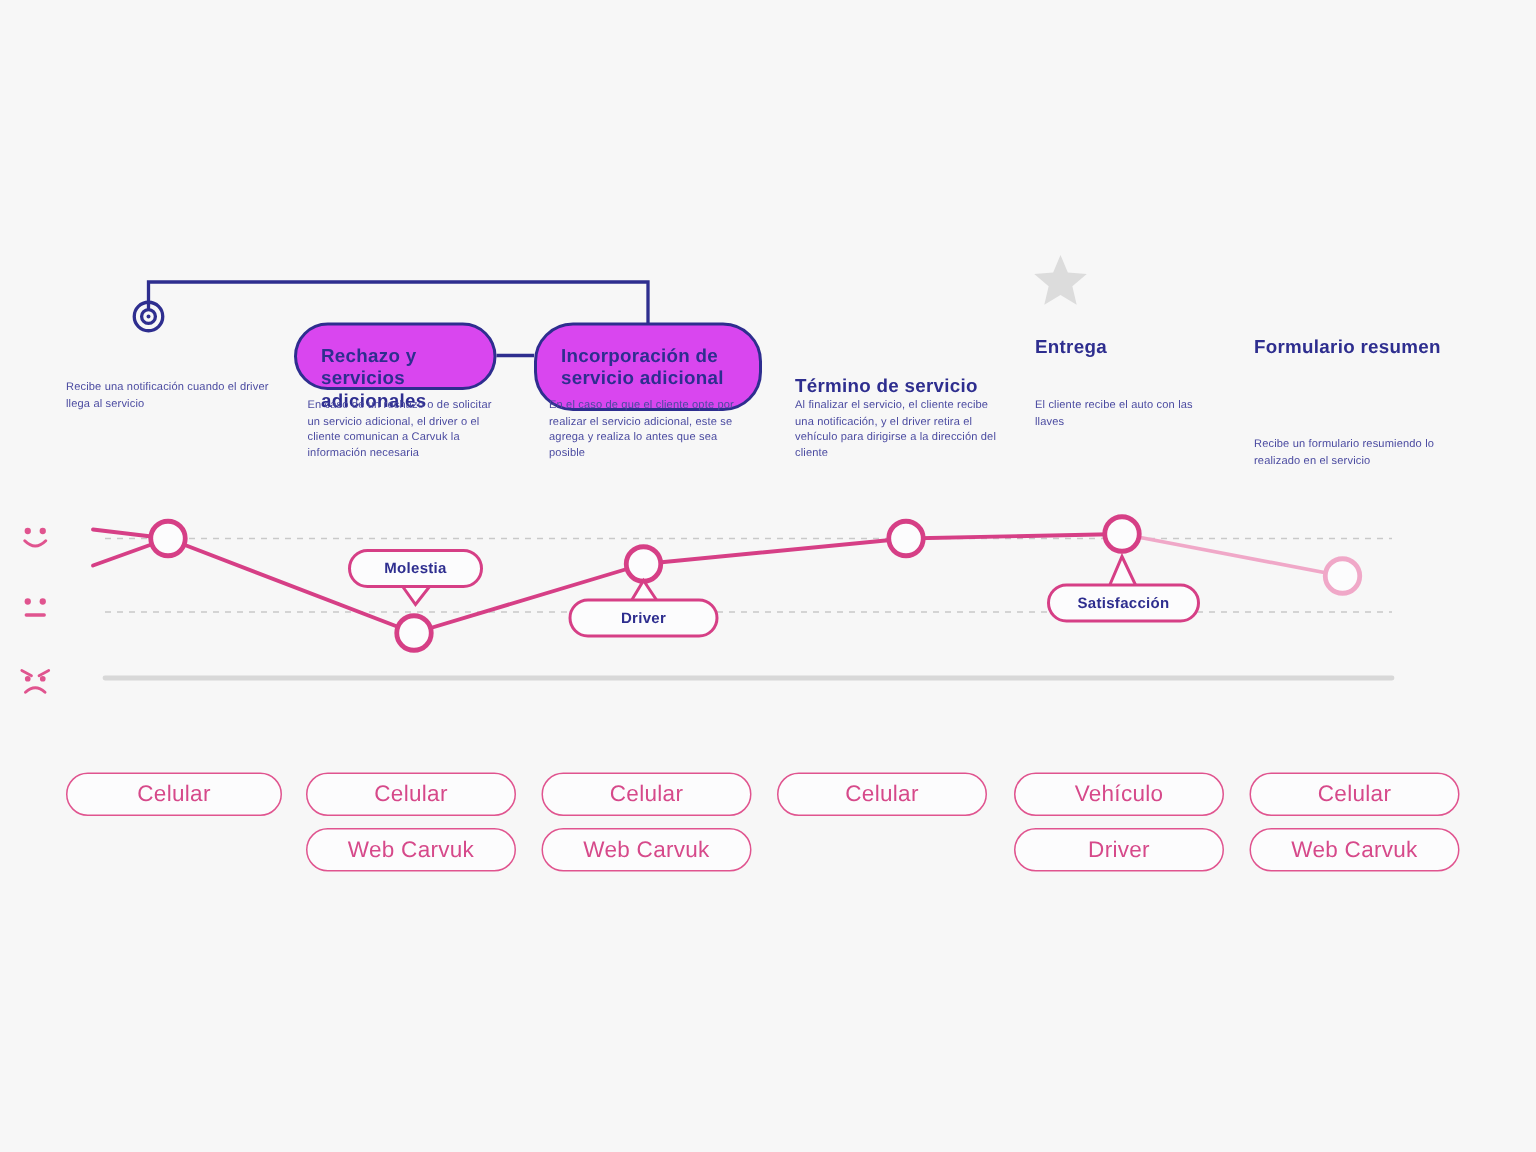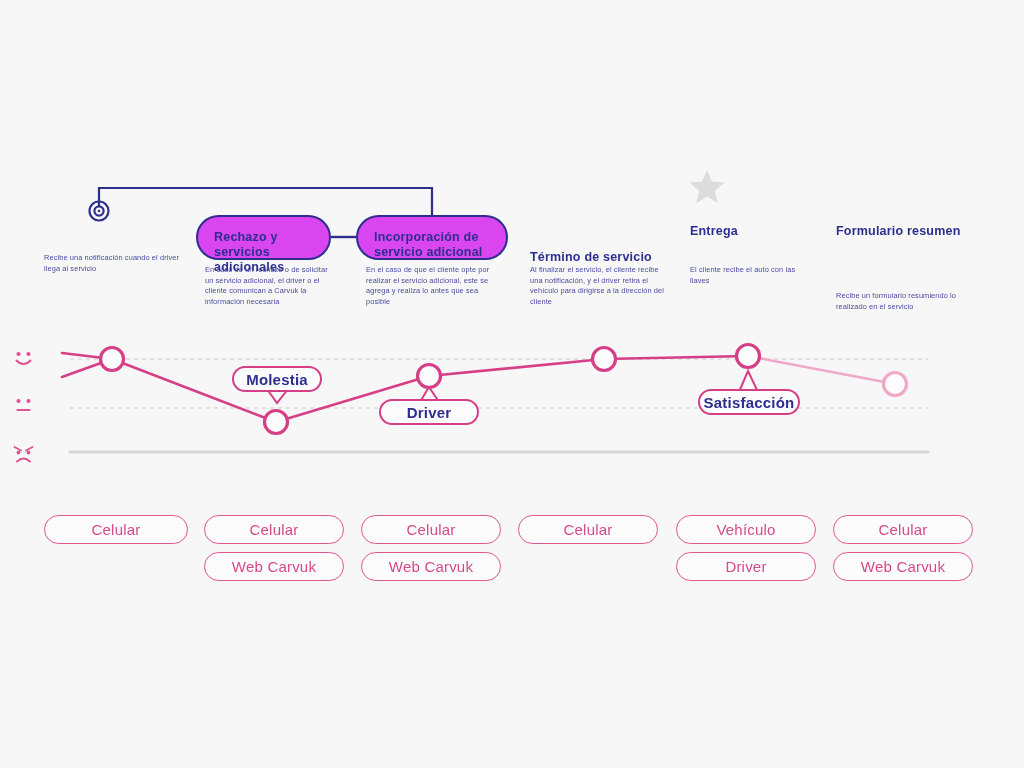--- a/index.html
+++ b/index.html
@@ -57,21 +57,21 @@
   }
 
   
   .callout {
     position: absolute;
     box-sizing: border-box;
     border: 2px solid #d63f86;
     border-radius: 14px;
     background: #fcfcfd;
     color: #2e2e8f;
-    font-size: 15px;
+    font-size: 10px;
     font-weight: 700;
     letter-spacing: .2px;
     display: flex;
     align-items: center;
     justify-content: center;
     height: 26px;
     z-index: 5;
   }
 
   
@@ -166,21 +166,21 @@
       <circle cx="28.5" cy="452.5" r="1.9" fill="#e0548f"></circle>
       <path d="M 17 461.5 Q 23.5 455.5 30 461.5" fill="none" stroke="#e0548f" stroke-width="2" stroke-linecap="round"></path>
     </g>
   </svg>
 
 
   <div class="stage-title boxed" style="left:196px; top:215px; width:135px; height:45px;">
     <span>Rechazo y servicios adicionales</span>
   </div>
 
-  <div class="stage-title boxed" style="left:356px; top:215px; width:152px; height:45px;">
+  <div class="stage-title boxed" style="left:356px; top:215px; width:152px; height:59px;">
     <span>Incorporación de servicio adicional</span>
   </div>
 
   <div class="stage-title plain" style="left:530px; top:224px; width:150px;margin-top:26px;">Término de servicio</div>
 
   <div class="stage-title plain" style="left:690px; top:224px; width:140px;">Entrega</div>
 
   <div class="stage-title plain" style="left:836px; top:224px; width:160px;">Formulario resumen</div>
 
   <div class="stage-desc" style="left:44px; top:253px; width:140px;">Recibe una notificación cuando el driver llega al servicio</div>

